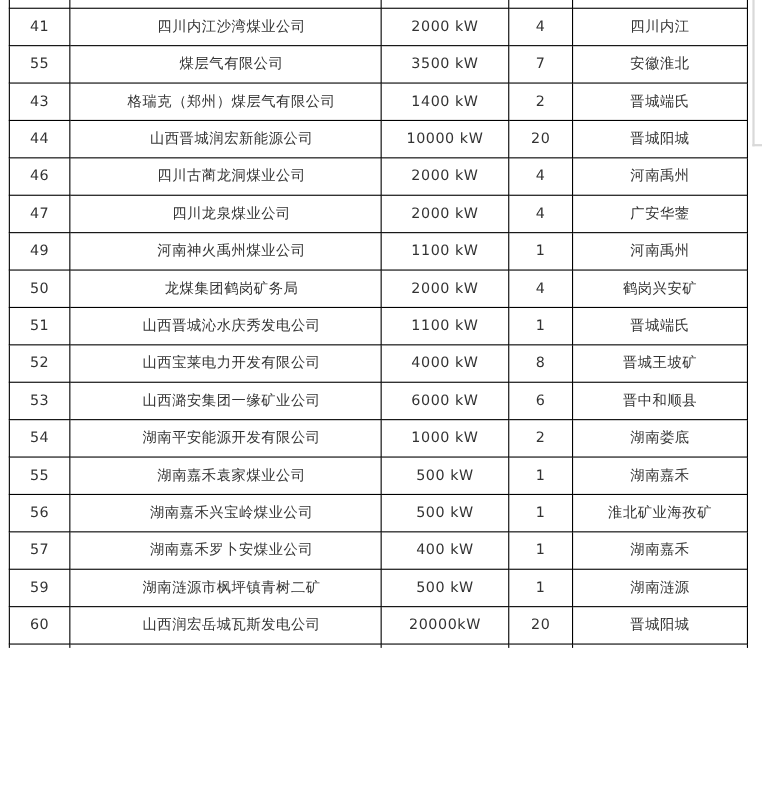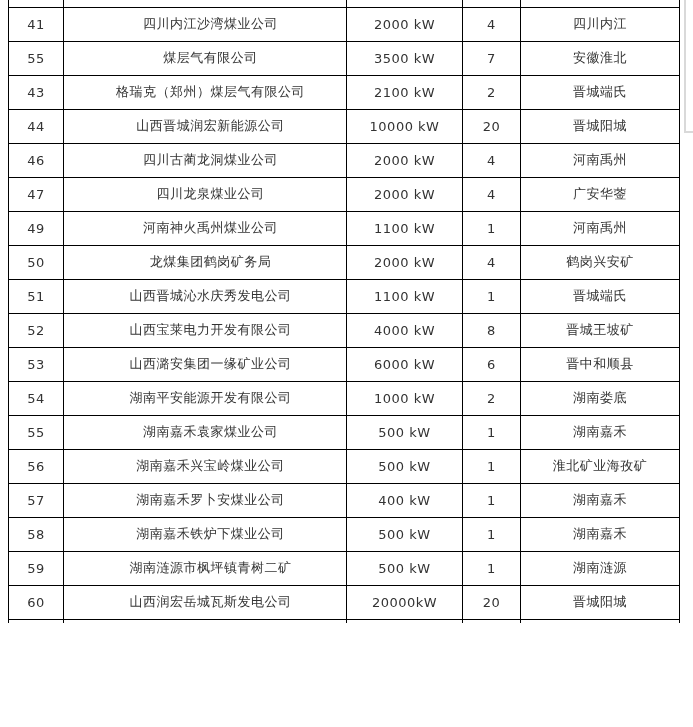--- a/index.html
+++ b/index.html
@@ -94,21 +94,21 @@
         <tr class="data-row">
           <td class="col-number">55</td>
           <td class="col-company">煤层气有限公司</td>
           <td class="col-capacity">3500 kW</td>
           <td class="col-units">7</td>
           <td class="col-location">安徽淮北</td>
         </tr>
         <tr class="data-row">
           <td class="col-number">43</td>
           <td class="col-company">格瑞克（郑州）煤层气有限公司</td>
-          <td class="col-capacity">2100 kW</td>
+          <td class="col-capacity">1400 kW</td>
           <td class="col-units">2</td>
           <td class="col-location">晋城端氏</td>
         </tr>
         <tr class="data-row">
           <td class="col-number">44</td>
           <td class="col-company">山西晋城润宏新能源公司</td>
           <td class="col-capacity">10000 kW</td>
           <td class="col-units">20</td>
           <td class="col-location">晋城阳城</td>
         </tr>
@@ -183,27 +183,20 @@
           <td class="col-location">淮北矿业海孜矿</td>
         </tr>
         <tr class="data-row">
           <td class="col-number">57</td>
           <td class="col-company">湖南嘉禾罗卜安煤业公司</td>
           <td class="col-capacity">400 kW</td>
           <td class="col-units">1</td>
           <td class="col-location">湖南嘉禾</td>
         </tr>
         <tr class="data-row">
-          <td class="col-number">58</td>
-          <td class="col-company">湖南嘉禾铁炉下煤业公司</td>
-          <td class="col-capacity">500 kW</td>
-          <td class="col-units">1</td>
-          <td class="col-location">湖南嘉禾</td>
-        </tr>
-        <tr class="data-row">
           <td class="col-number">59</td>
           <td class="col-company">湖南涟源市枫坪镇青树二矿</td>
           <td class="col-capacity">500 kW</td>
           <td class="col-units">1</td>
           <td class="col-location">湖南涟源</td>
         </tr>
         <tr class="data-row">
           <td class="col-number">60</td>
           <td class="col-company">山西润宏岳城瓦斯发电公司</td>
           <td class="col-capacity">20000kW</td>

